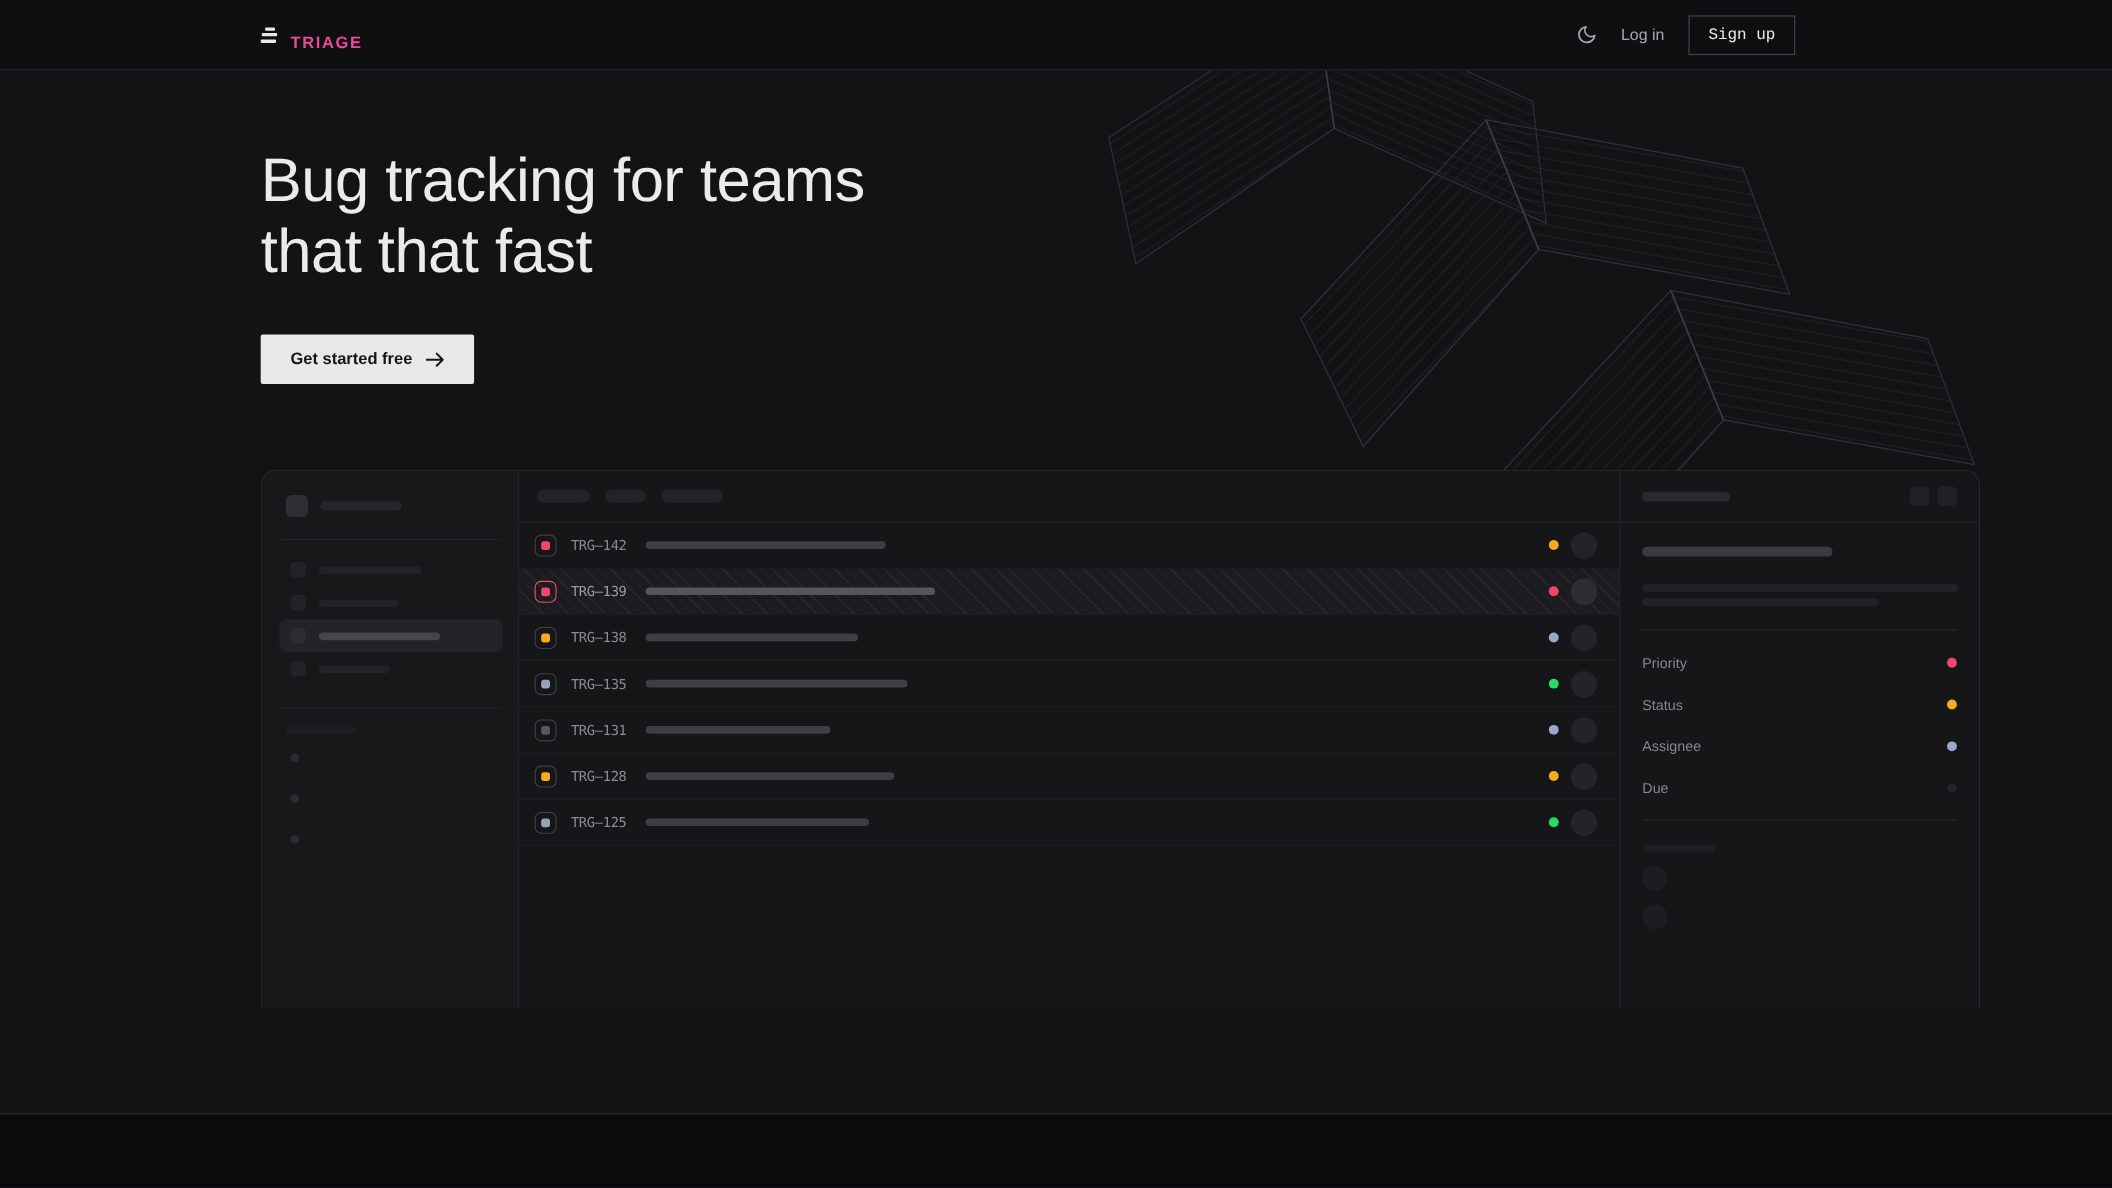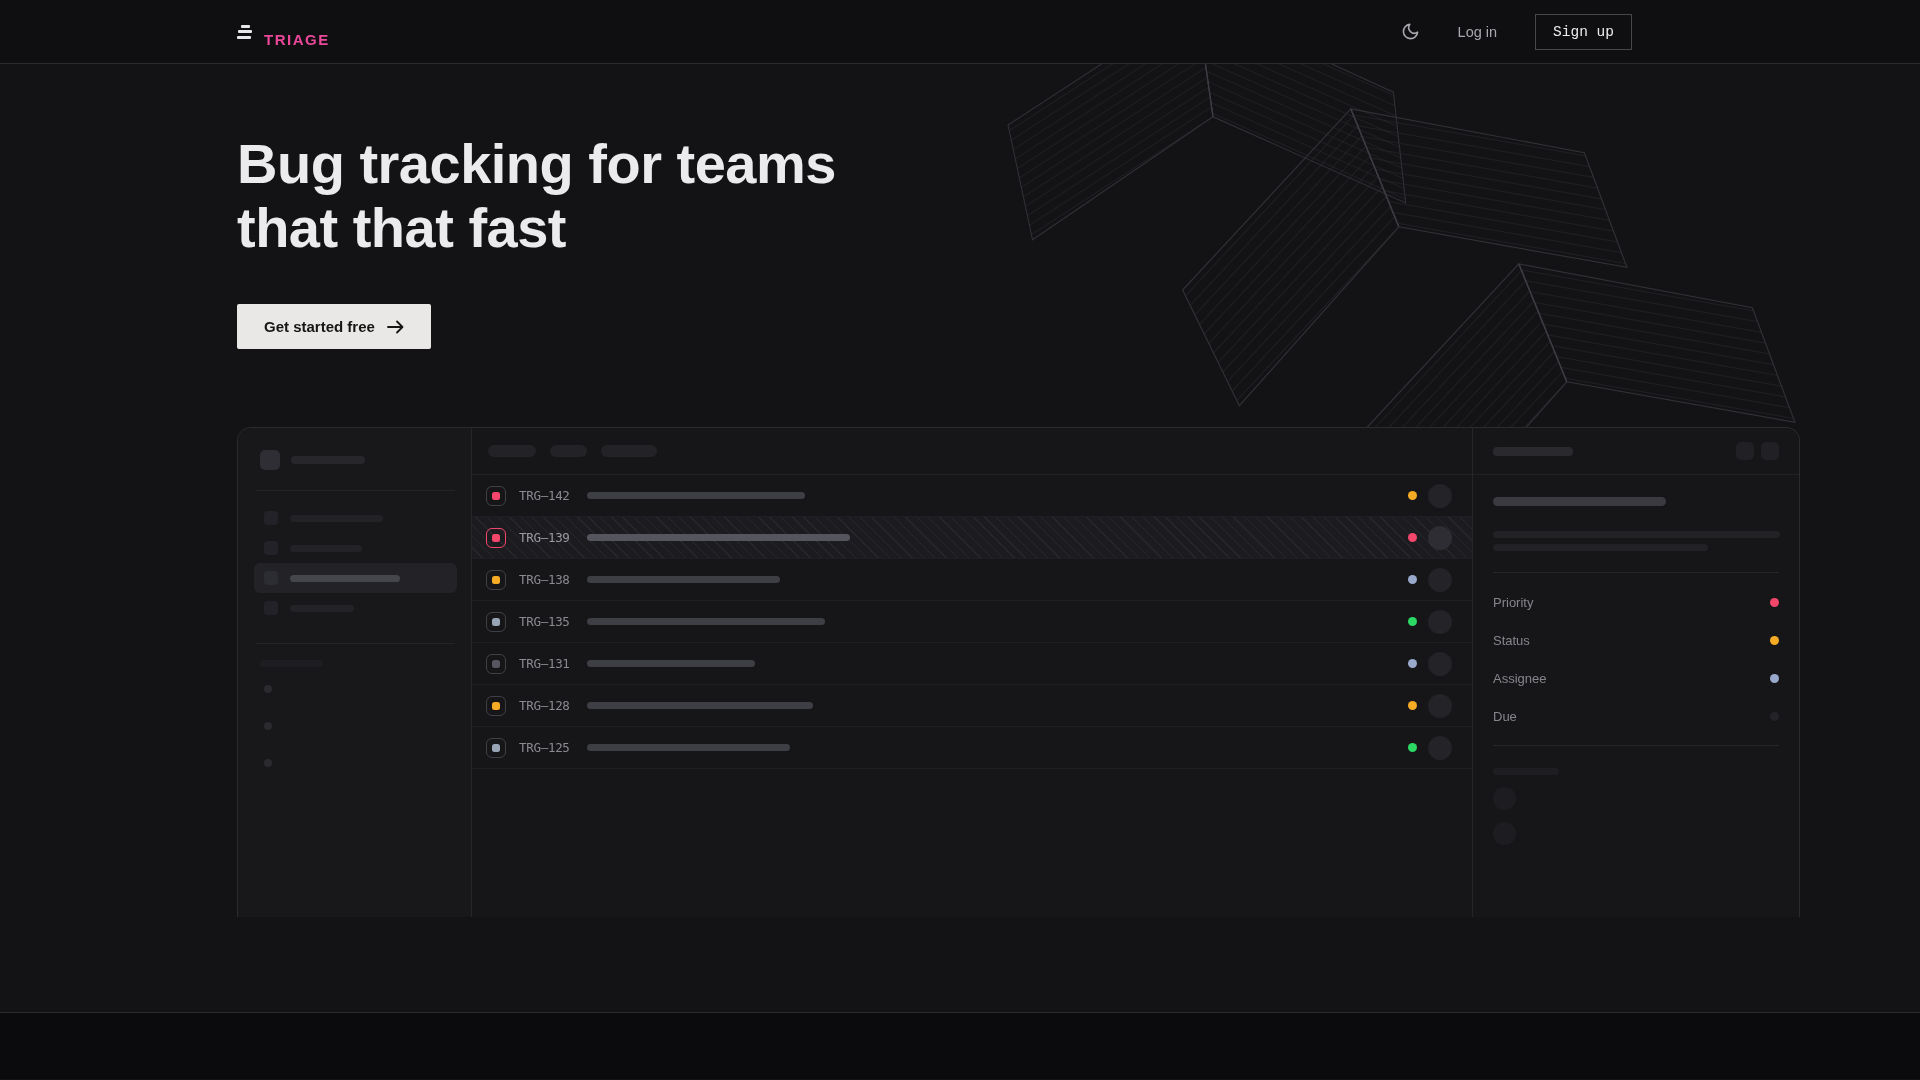--- a/index.html
+++ b/index.html
@@ -10,34 +10,34 @@
   .nav { height:64px; background:#0f0f12; border-bottom:1px solid #2a2a2e;
          display:flex; align-items:center; justify-content:space-between;
          padding-left:237px; padding-right:288px; position:relative; z-index:5; }
   .nav-left { display:flex; align-items:center; gap:11px; }
   .logo-icon { width:16px; height:14px; display:flex; flex-direction:column; justify-content:space-between; }
   .logo-icon i { display:block; height:3px; border-radius:1px; background:#e8e8ea; }
   .logo-icon i:nth-child(1){ width:9px; margin-left:4px; }
   .logo-icon i:nth-child(2){ width:14px; margin-left:1px; }
   .logo-icon i:nth-child(3){ width:14px; }
   .brand { color:#ec4899; font-size:15px; font-weight:bold; letter-spacing:1.5px;margin-top:15px; }
-  .nav-right { display:flex; align-items:center; gap:38px; }
+  .nav-right { display:flex; align-items:center; gap:22px; }
   .theme-btn { background:none; border:none; cursor:pointer; display:flex; align-items:center; }
   .login { color:#a7a7ad; font-size:14.5px; text-decoration:none; cursor:pointer; }
   .signup { background:transparent; border:1px solid #46464c; color:#ececee;
             font-size:14.5px; font-family:Liberation Mono, monospace; padding:9px 17px; cursor:pointer; }
 
   
   .hero { position:relative; height:949px; background:#131316; overflow:hidden;
           border-bottom:1px solid #2b2b2f; padding-left:237px; }
   .wireframes { position:absolute; top:0; left:0; width:1920px; height:949px;
                 pointer-events:none; z-index:0; }
   .hero-content { position:relative; z-index:1; }
   h1 { margin-top:68px; color:#ebebed; font-size:56px; line-height:64px;
-       font-weight:700; letter-spacing:-0.5px; }
+       font-weight:400; letter-spacing:-0.5px; }
   .sub { margin-top:38px; color:#95959b; font-size:19px; line-height:30px; font-weight:400; }
   .cta { margin-top:44px; display:inline-flex; align-items:center; gap:12px;
          background:#e9e8e6; color:#151515; border:none; border-radius:2px;
          font-family:inherit; font-size:15px; font-weight:bold;
          padding:14px 27px; cursor:pointer; }
 
   
   .panel { position:relative; z-index:2; margin-top:78px; width:1563px; height:490px;
            background:#161619; border:1px solid #2a2a2f; border-bottom:none;
            border-radius:14px 14px 0 0; display:grid;

